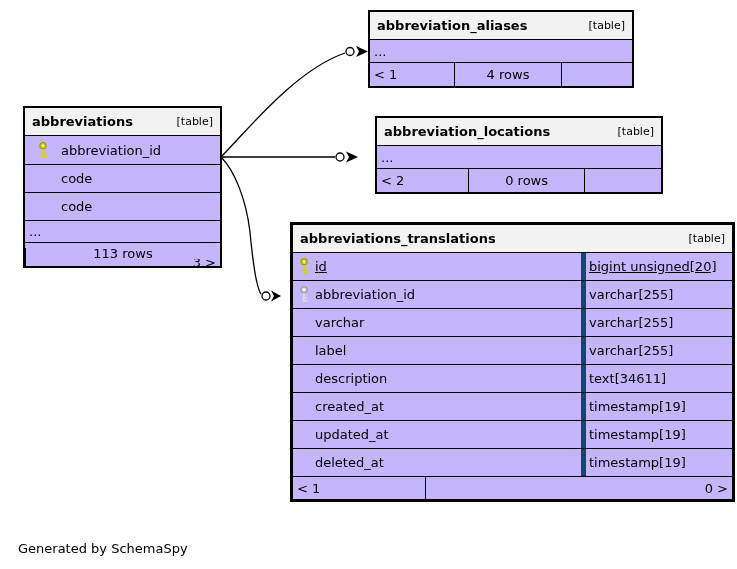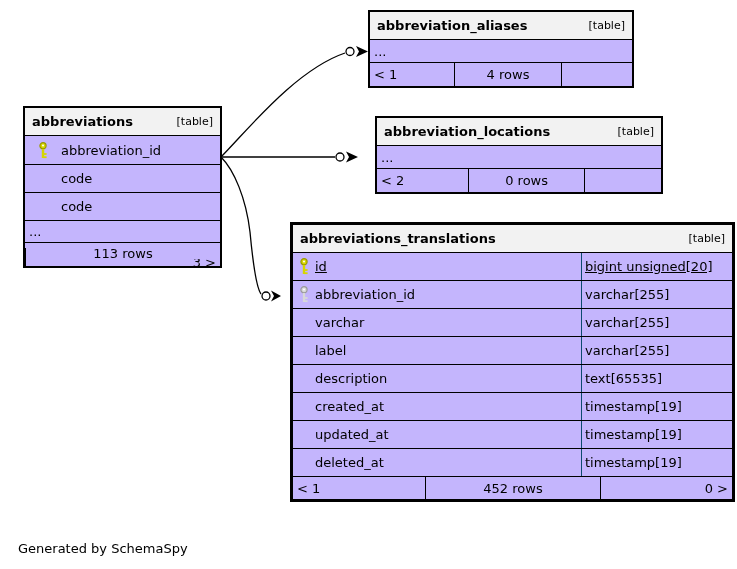--- a/index.html
+++ b/index.html
@@ -10,21 +10,21 @@
   .tbl.thick{border-width:3px;}
   .thead{display:flex;justify-content:space-between;align-items:center;
          background:#f2f2f2;border-bottom:1px solid #000;padding:0 7px;height:27px;}
   .tname{font-weight:bold;}
   .ttag{font-size:11px;}
   .trow{display:flex;align-items:center;border-bottom:1px solid #000;box-sizing:border-box;}
   .keyslot{display:flex;justify-content:center;align-items:center;flex:0 0 36px;}
   .tbl.thick .keyslot{flex:0 0 22px;}
   .colname{flex:1 1 auto;white-space:nowrap;overflow:hidden;}
   .coltype{flex:0 0 34.4%;align-self:stretch;display:flex;align-items:center;
-           border-left:1px solid #0c4a6e;padding-left:3px;box-sizing:border-box;white-space:nowrap;}
+           border-left:5px solid #0c4a6e;padding-left:3px;box-sizing:border-box;white-space:nowrap;}
   .ellipsisrow{padding-left:4px;}
   .tfoot{display:flex;align-items:stretch;}
   .fcell{display:flex;align-items:center;box-sizing:border-box;overflow:hidden;}
   .fcell + .fcell{border-left:1px solid #000;}
   .f-left{justify-content:flex-start;padding-left:4px;}
   .f-center{justify-content:center;}
   .f-right{justify-content:flex-end;padding-right:4px;}
   .keyicon{display:block;}
   .note{position:absolute;left:18px;top:541px;font-size:13px;z-index:1;}
 </style>
@@ -158,21 +158,21 @@
 
     <div class="trow" style="height:28px;">
       <span class="keyslot"></span>
       <span class="colname">label</span>
       <span class="coltype">varchar[255]</span>
     </div>
 
     <div class="trow" style="height:28px;">
       <span class="keyslot"></span>
       <span class="colname">description</span>
-      <span class="coltype">text[65535]</span>
+      <span class="coltype">text[34611]</span>
     </div>
 
     <div class="trow" style="height:28px;">
       <span class="keyslot"></span>
       <span class="colname">created_at</span>
       <span class="coltype">timestamp[19]</span>
     </div>
 
     <div class="trow" style="height:28px;">
       <span class="keyslot"></span>
@@ -181,19 +181,18 @@
     </div>
 
     <div class="trow" style="height:28px;">
       <span class="keyslot"></span>
       <span class="colname">deleted_at</span>
       <span class="coltype">timestamp[19]</span>
     </div>
 
     <div class="tfoot" style="height:22px;">
       <span class="fcell f-left" style="flex:0 0 30%;">&lt; 1</span>
-      <span class="fcell f-center" style="flex:0 0 40%;">452 rows</span>
       <span class="fcell f-right" style="flex:1 1 auto;">0 &gt;</span>
     </div>
   </div>
 
   <div class="note">Generated by SchemaSpy</div>
 </div>
 
 </body></html>

